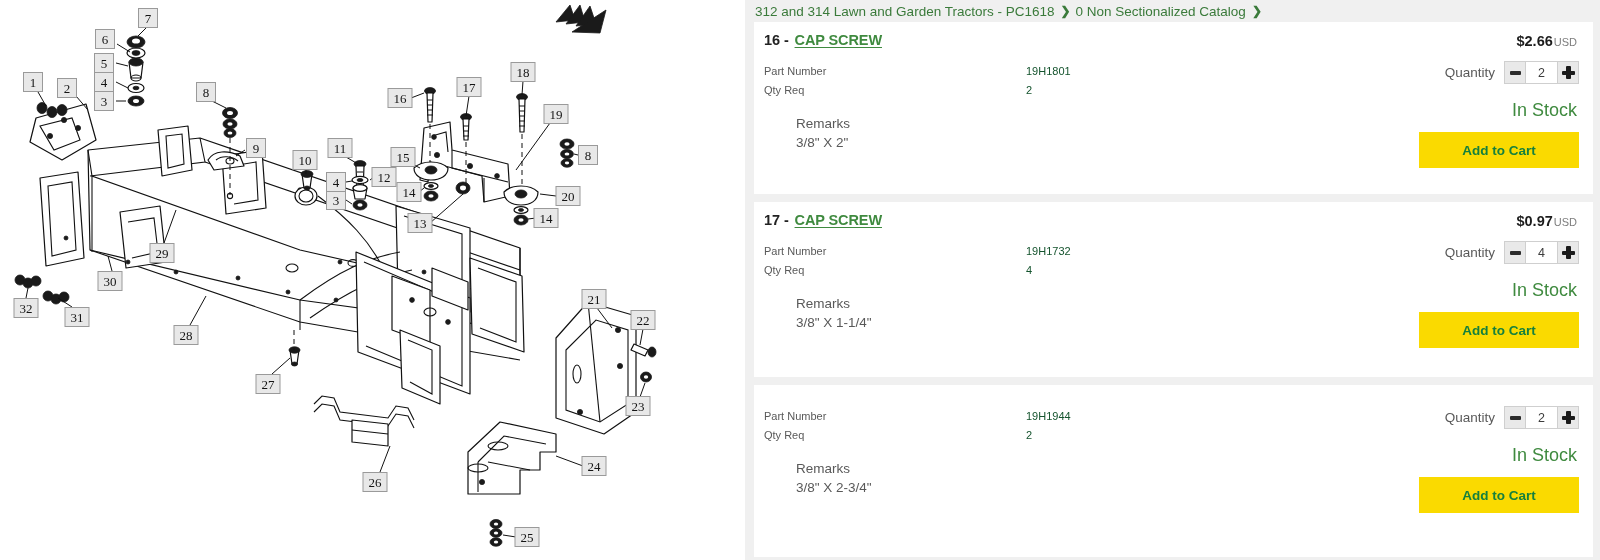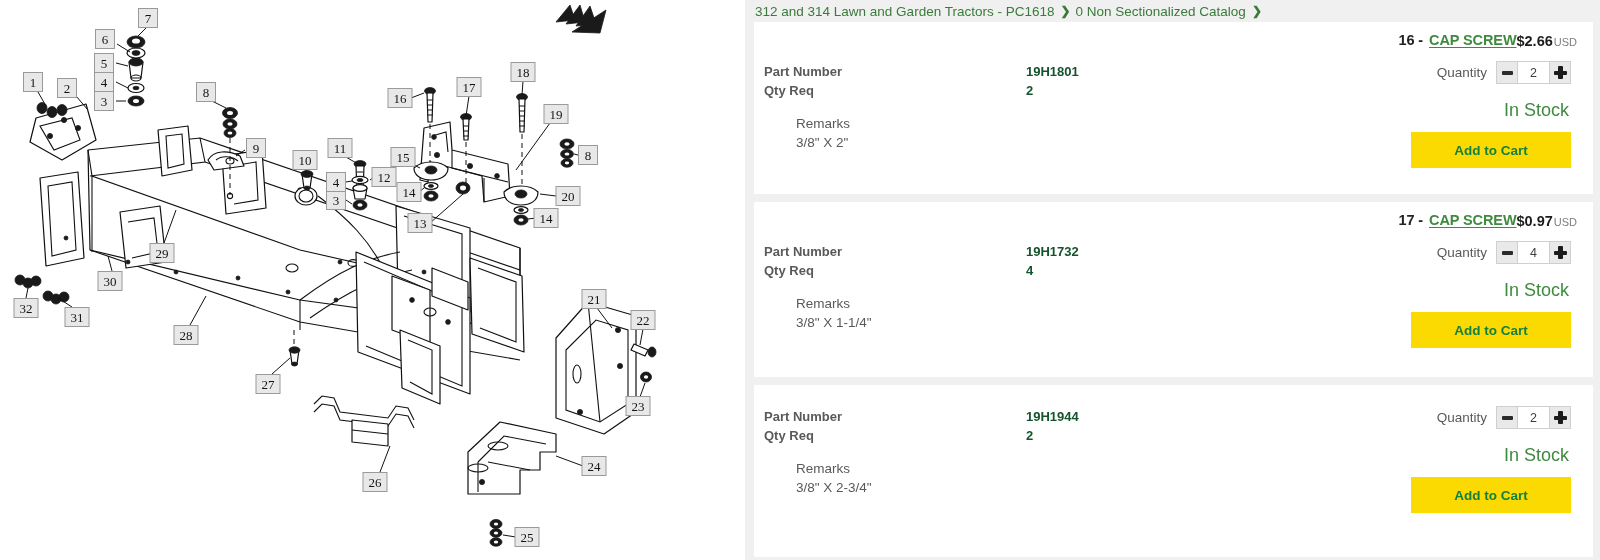--- a/index.html
+++ b/index.html
@@ -67,21 +67,21 @@
     margin-bottom: 8px;
     padding: 10px 14px 14px 10px;
     box-sizing: border-box;
   }
   .card-h1 { height: 172px; }
   .card-h2 { height: 175px; }
   .card-h3 { height: 172px; }
 
   .card-top {
     display: flex;
-    justify-content: flex-end;
+    justify-content: space-between;
     align-items: flex-start;
   }
   .item-title {
     font-size: 14.5px;
     font-weight: bold;
     color: #222222;
     letter-spacing: -0.1px;
     white-space: nowrap;
   }
   .item-title .idx { color: #222222; }
@@ -105,42 +105,41 @@
   }
 
   .card-body {
     position: relative;
     margin-top: 12px;
     display: flex;
   }
   .spec-block { width: 560px; flex: 0 0 560px; }
   .spec-row {
     display: flex;
-    font-size: 13px;
+    font-size: 11px;
     color: #595959;
     line-height: 19px;
-    font-weight: bold;
   }
   .spec-label { width: 262px; flex: 0 0 262px; }
   .spec-value { color: #14532d; }
   .remarks-block { margin-top: 14px; margin-left: 32px; }
   .remarks-label {
     font-size: 13.5px;
     color: #595959;
     line-height: 19px;
   }
   .remarks-value {
     font-size: 13.5px;
     color: #595959;
     line-height: 19px;
   }
 
   .action-block {
     position: absolute;
-    right: 8px;
+    right: 0;
     top: -1px;
     width: 260px;
     text-align: right;
   }
   .qty-row {
     display: flex;
     align-items: center;
     justify-content: flex-end;
     gap: 9px;
   }

